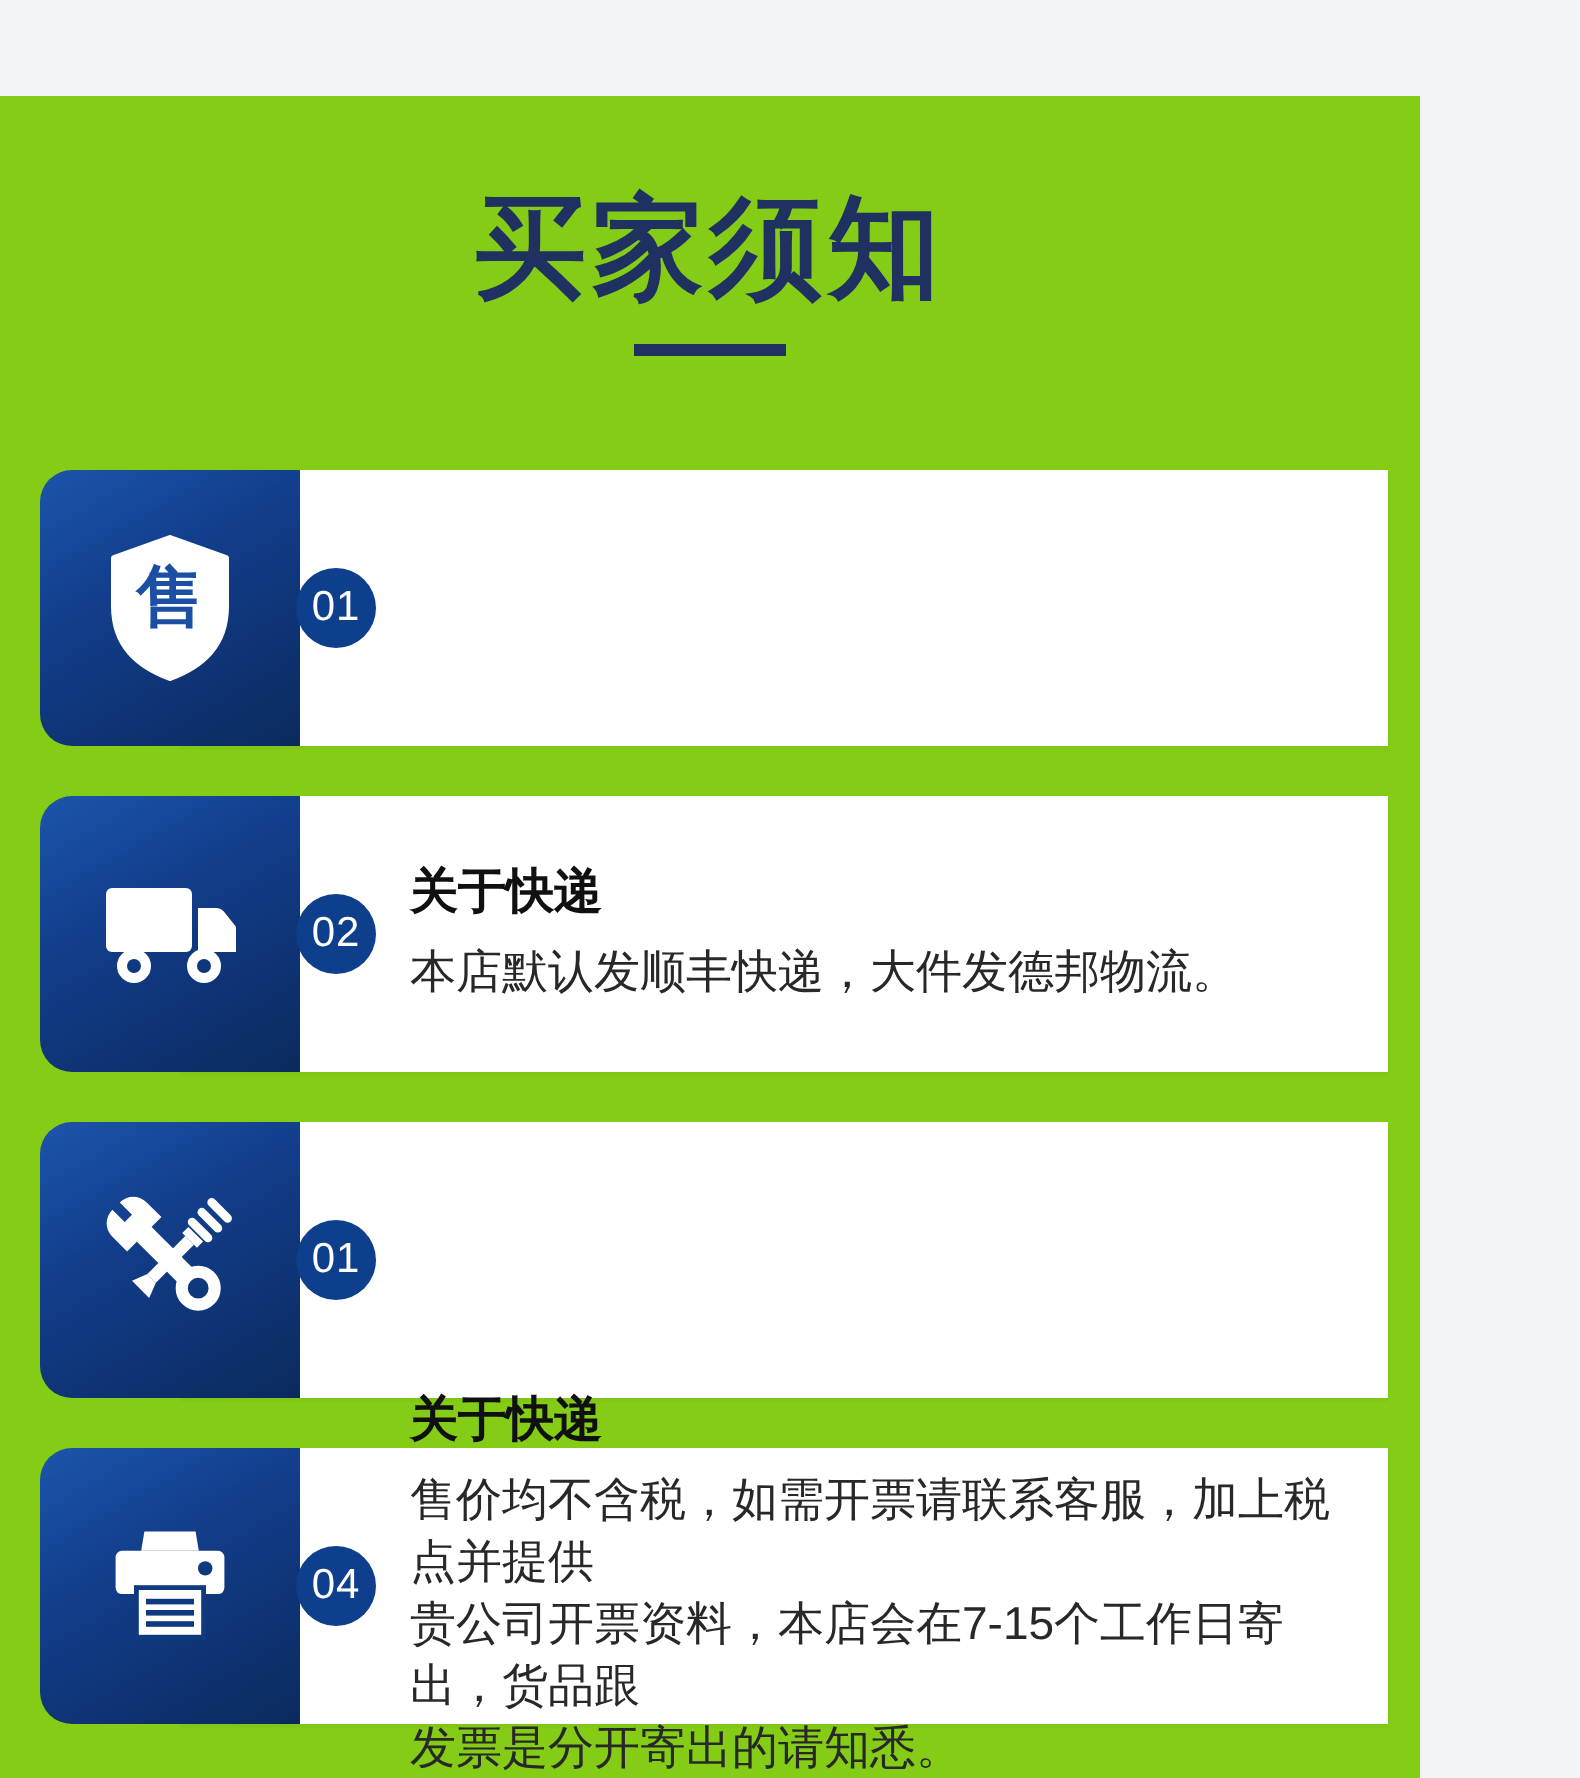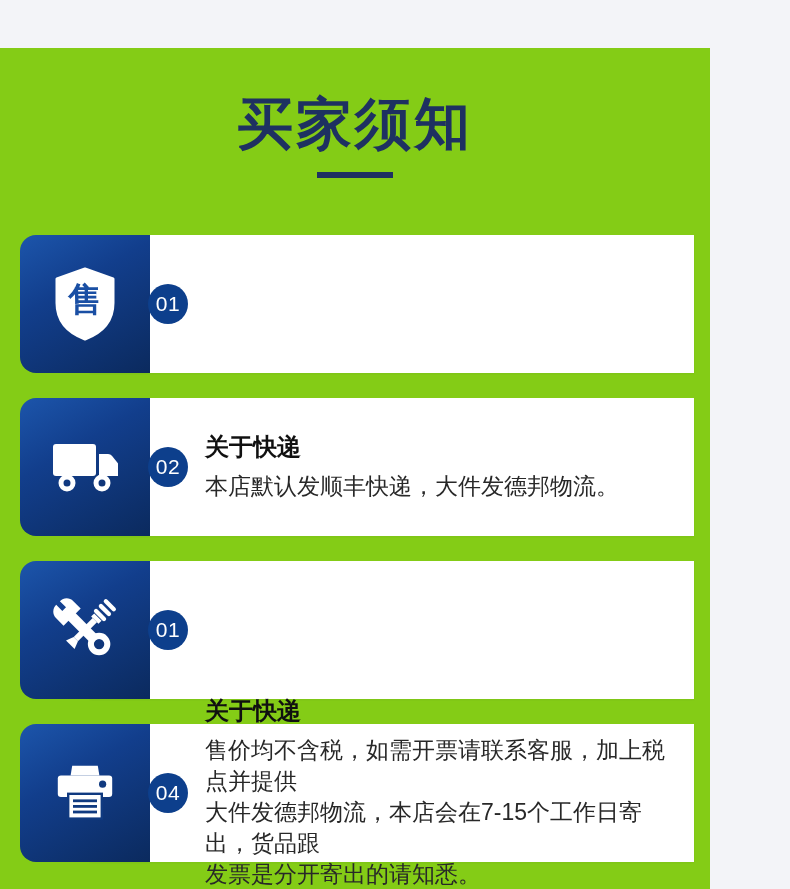--- a/index.html
+++ b/index.html
@@ -140,19 +140,19 @@
             <rect x="25" y="44" width="30" height="3.5" fill="#103a80"></rect>
             <rect x="25" y="51" width="30" height="3.5" fill="#103a80"></rect>
             <rect x="25" y="58" width="30" height="3.5" fill="#103a80"></rect>
           </svg>
         </div>
       </div>
       <div class="badge">04</div>
       <div class="content">
         <div class="sec-title">关于快递</div>
         <div class="sec-body">售价均不含税，如需开票请联系客服，加上税点并提供
-大件发德邦物流，本店会在7-15个工作日寄出，货品跟
+贵公司开票资料，本店会在7-15个工作日寄出，货品跟
 发票是分开寄出的请知悉。</div>
       </div>
     </div>
 
   </div>
 </div>
 
 </body></html>

